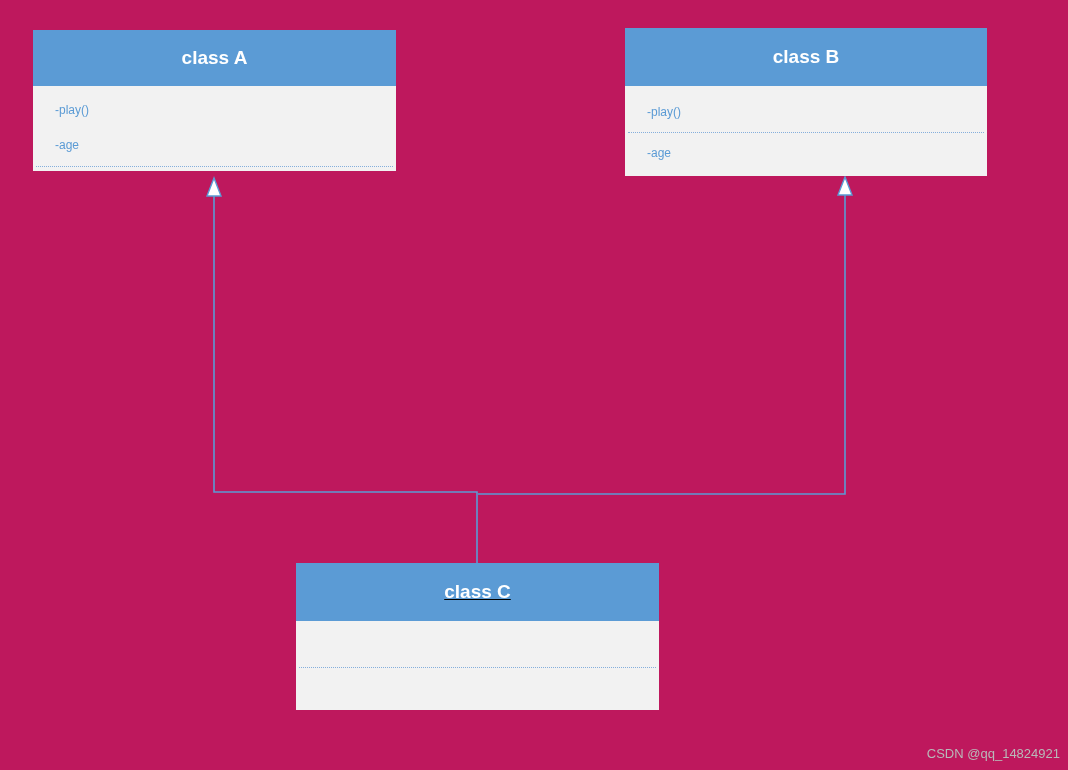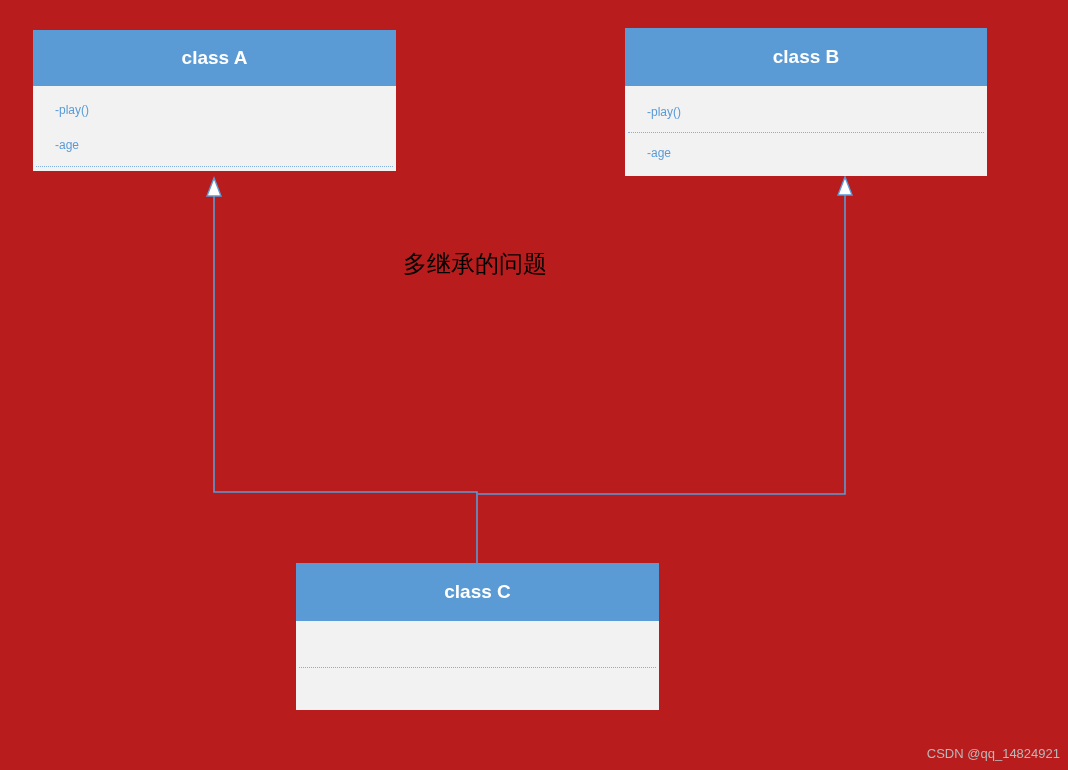--- a/index.html
+++ b/index.html
@@ -11,21 +11,21 @@
     --divider: #85afdc;
     --annotation-text: #000000;
     --watermark-text: #b9b9b9;
   }
   * { margin: 0; padding: 0; box-sizing: border-box; }
   html, body { background: #ffffff; }
   .canvas {
     position: relative;
     width: 1068px;
     height: 770px;
-    background: #b91c1c;
+    background: #be185d;
     overflow: hidden;
     font-family: "Liberation Sans", "DejaVu Sans", sans-serif;
   }
   .connectors {
     position: absolute;
     left: 0; top: 0;
     width: 1068px; height: 770px;
     pointer-events: none;
   }
   .conn { fill: none; stroke: var(--connector); stroke-width: 1.6; }
@@ -59,21 +59,21 @@
   .divider.flow { margin: 0 3px; }
   .box-a { left: 33px; top: 30px; width: 363px; }
   .box-a .class-header { height: 56px; }
   .box-a .class-body { height: 85px; padding-top: 6px; }
   .box-a .member { height: 35px; }
   .box-a .divider.abs { bottom: 4px; }
   .box-b { left: 625px; top: 28px; width: 362px; }
   .box-b .class-header { height: 58px; }
   .box-b .class-body { height: 90px; padding-top: 6px; }
   .box-b .member { height: 40px; }
-  .box-c { left: 296px; top: 563px; width: 363px; }
+  .box-c { left: 296px; top: 563px; width: 363px; text-decoration: underline; }
   .box-c .class-header { height: 58px; }
   .box-c .class-body { height: 89px; }
   .box-c .divider.abs { top: 46px; }
   .annotation {
     position: absolute;
     left: 403px;
     top: 248px;
     color: var(--annotation-text);
     font-family: "Liberation Serif", "DejaVu Serif", serif;
     font-size: 24px;
@@ -118,17 +118,16 @@
     </div>
   </div>
 
   <div class="class-box box-c">
     <div class="class-header">class C</div>
     <div class="class-body">
       <div class="divider abs"></div>
     </div>
   </div>
 
-  <div class="annotation">多继承的问题</div>
 
   <div class="watermark">CSDN @qq_14824921</div>
 
 </div>
 
 </body></html>

